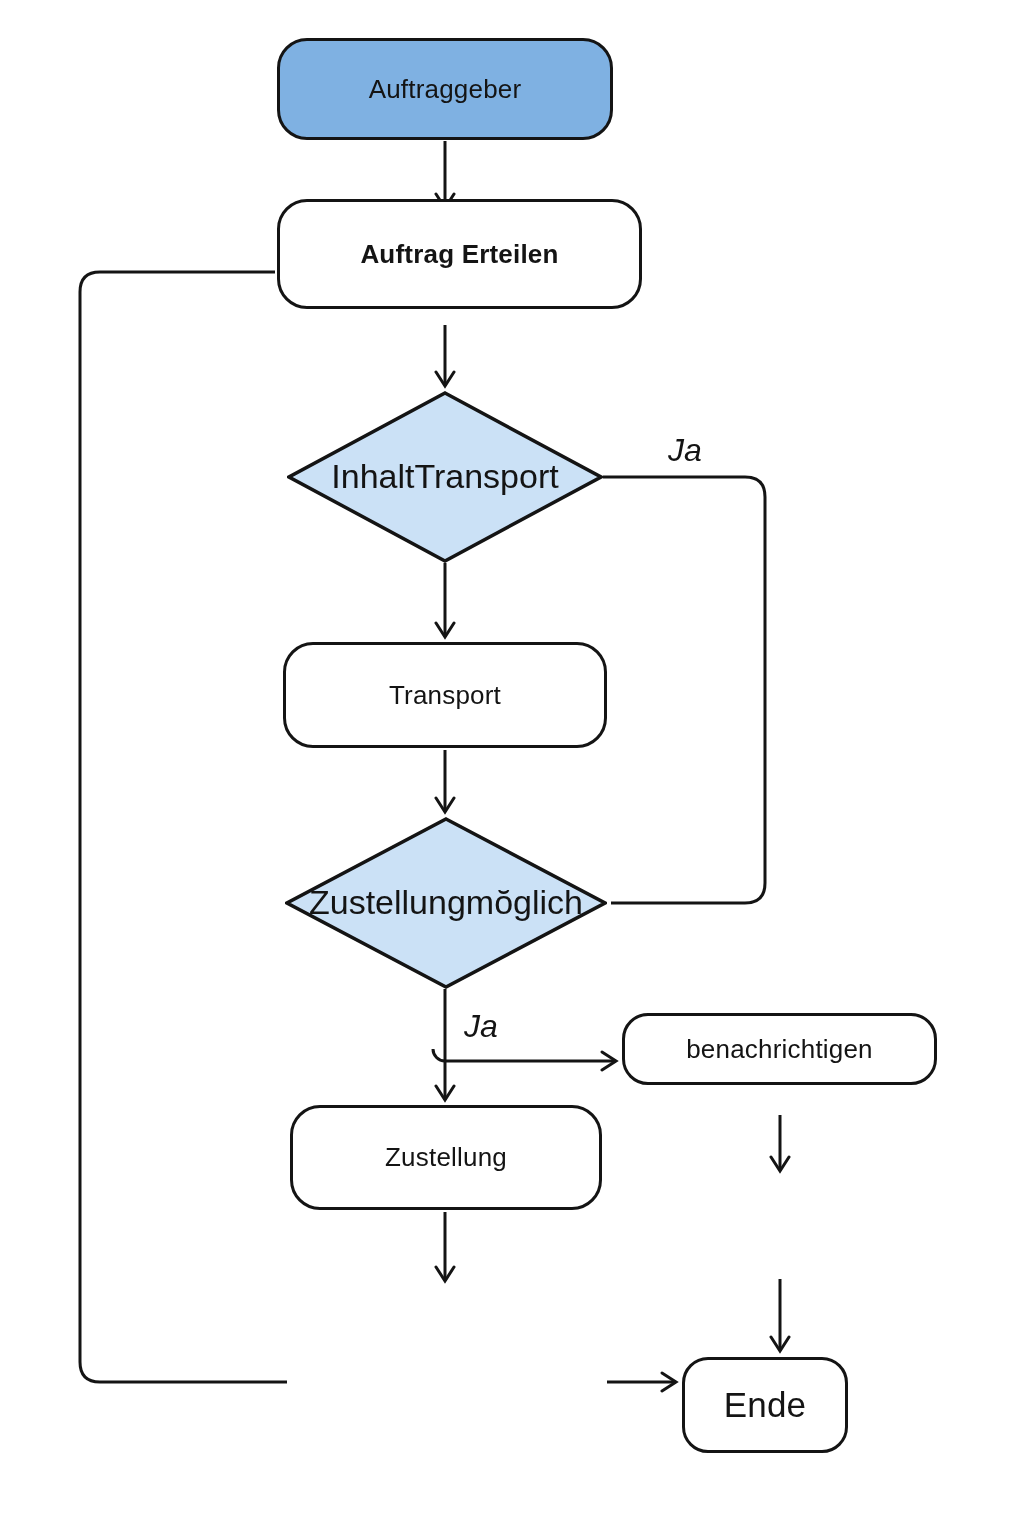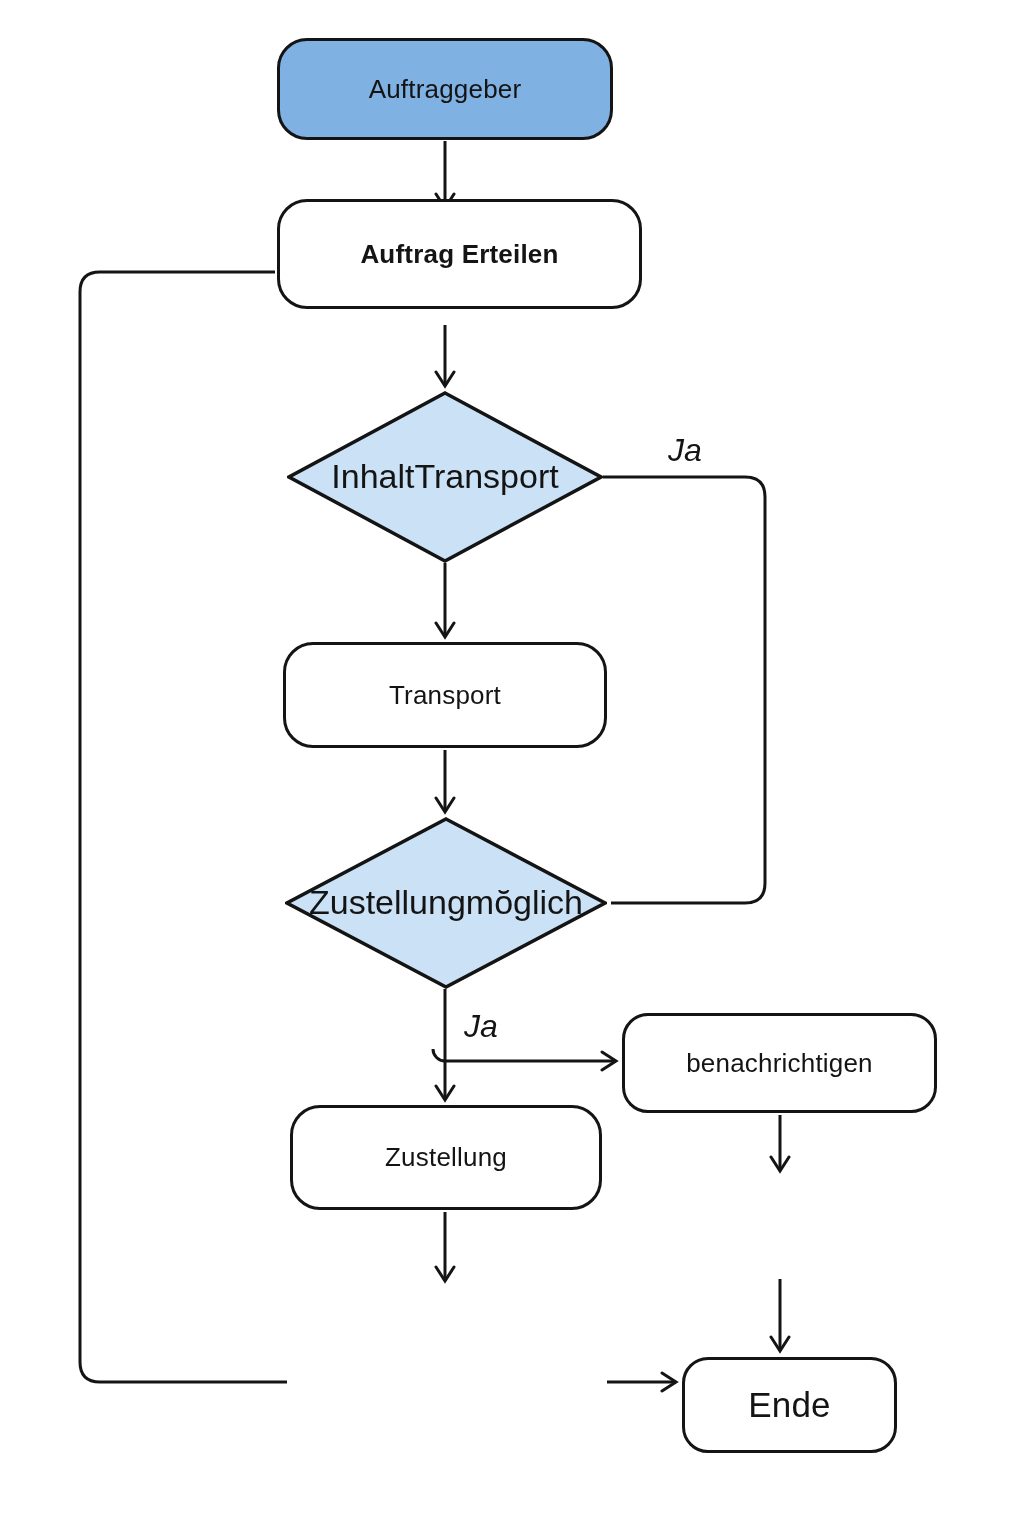--- a/index.html
+++ b/index.html
@@ -70,24 +70,24 @@
     font-weight: 500;
     font-style: italic;
   }
   
   #n-auftraggeber   { left: 277px; top:   38px; width: 336px; height: 102px; }
   #n-auftrag-erteilen{ left: 277px; top:  199px; width: 365px; height: 110px; font-weight: bold; }
   #d-inhalt          { left: 287px; top:  391px; width: 316px; height: 172px; }
   #n-transport       { left: 283px; top:  642px; width: 324px; height: 106px; justify-content: center; }
   #d-moeglich        { left: 285px; top:  817px; width: 322px; height: 172px; }
   #n-zustellung      { left: 290px; top: 1105px; width: 312px; height: 105px; }
-  #n-benachrichtigen { left: 622px; top: 1013px; width: 315px; height: 100px; border-radius: 26px; }
+  #n-benachrichtigen { left: 622px; top: 1013px; width: 315px; height: 72px; border-radius: 26px; }
   #n-umorganisieren  { left: 622px; top: 1177px; width: 315px; height: 100px; border-radius: 26px; }
   #d-lagerung        { left: 287px; top: 1287px; width: 320px; height: 190px; }
-  #n-ende            { left: 682px; top: 1357px; width: 215px; height:  96px; border-radius: 26px; font-size: 35px; }
+  #n-ende            { left: 682px; top: 1357px; width: 166px; height:  96px; border-radius: 26px; font-size: 35px; }
   #lbl-ja-top        { left: 668px; top: 432px; }
   #lbl-ja-bottom     { left: 464px; top: 1008px; }
 </style>
 </head>
 <body>
 
 <div id="canvas">
 
   <svg id="edges" viewBox="0 0 1024 1536" xmlns="http://www.w3.org/2000/svg">
     <defs>

